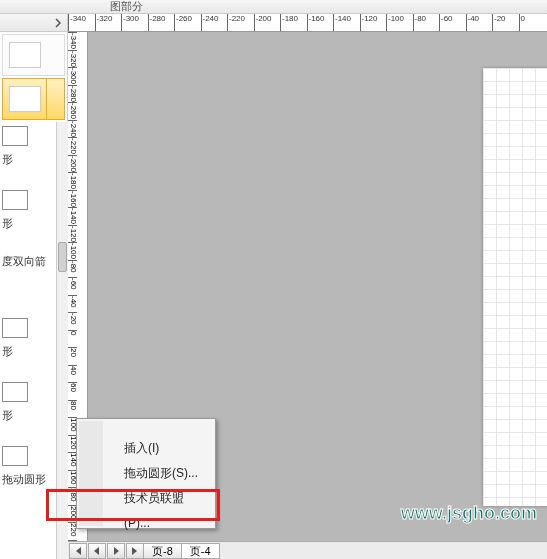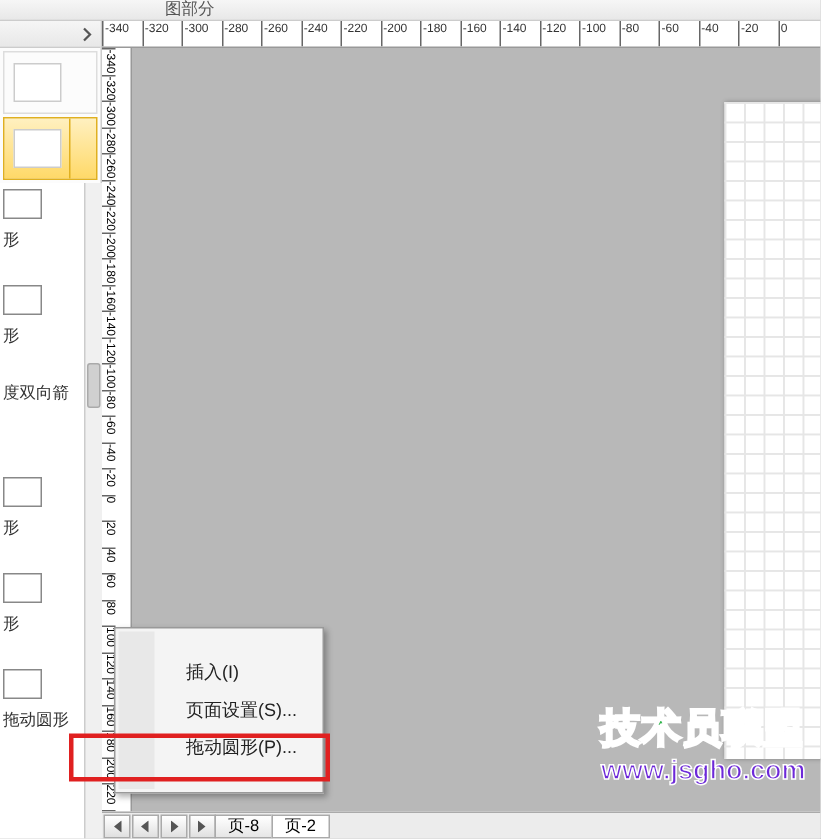--- a/index.html
+++ b/index.html
@@ -44,21 +44,21 @@
   
   .highlight-box { position: absolute; top: 489px; left: 46px; width: 174px; height: 32px; border: 3px solid #e02020; z-index: 200; pointer-events:none;}
   
   .page-tabs-bar { position: absolute; bottom: 0; left: 68px; right: 0; height: 18px; background: #ececec; border-top: 1px solid #aaa; display:flex; align-items:center; font-size:11px; }
   .nav-btn { width: 18px; height: 16px; border: 1px solid #aaa; background: linear-gradient(#fff,#e0e0e0); margin-left:1px; display:flex; align-items:center; justify-content:center;}
   .page-tab { padding: 0 8px; height:16px; line-height:15px; border:1px solid #aaa; background: linear-gradient(#fff,#e6e6e6); margin-left:-1px;}
   .page-tab.active { background:#fff;}
   
   .watermark { position: absolute; bottom: 35px; right: 10px; z-index: 300; pointer-events:none; }
   .watermark .cn { font-size: 26px; font-weight: bold; color: #2fb44a; -webkit-text-stroke: 2px #fff; letter-spacing:1px;}
-  .watermark .en { font-size: 18px; font-weight: bold; color: #6d28d9; -webkit-text-stroke: 1px #fff; text-align:right;}
+  .watermark .en { font-size: 18px; font-weight: bold; color: #0f766e; -webkit-text-stroke: 1px #fff; text-align:right;}
   
   .truncate-left { direction: rtl; text-align: left; white-space:nowrap; overflow:hidden;}
 </style>
 </head>
 <body>
 
 <div class="tab-bar">
   <div class="tab">图部分</div>
   <div class="tab">文本</div>
 </div>
@@ -165,22 +165,22 @@
     <div class="ruler-v-tick" style="height: 17.5px;">240</div>
   </div>
 
 <div class="canvas-area">
   <div class="page-grid"></div>
 </div>
 
 <div class="context-menu">
   <div class="gutter"></div>
   <div class="item"><span>插入(I)</span></div>
-  <div class="item"><span>页面设置(S)...</span></div>
-  <div class="item"><span>拖动圆形(P)...</span></div>
+  <div class="item"><span>拖动圆形(S)...</span></div>
+  <div class="item"><span>技术员联盟(P)...</span></div>
 </div>
 
 <div class="highlight-box"></div>
 
 <div class="page-tabs-bar">
   <div class="nav-btn">
       <svg width="8" height="8" viewBox="0 0 8 8">
         <path d="M1 0v8M7 0L2 4l5 4z" fill="#555"></path>
       </svg>
     </div>
@@ -193,19 +193,18 @@
       <svg width="8" height="8" viewBox="0 0 8 8">
         <path d="M2 0l5 4-5 4z" fill="#555"></path>
       </svg>
     </div>
   <div class="nav-btn">
       <svg width="8" height="8" viewBox="0 0 8 8">
         <path d="M7 0v8M1 0l5 4-5 4z" fill="#555"></path>
       </svg>
     </div>
   <div class="page-tab">页-8</div>
-  <div class="page-tab active">页-2</div>
+  <div class="page-tab active">页-4</div>
 </div>
 
 <div class="watermark">
-  <div class="cn">技术员联盟</div>
   <div class="en">www.jsgho.com</div>
 </div>
 
 </body></html>

